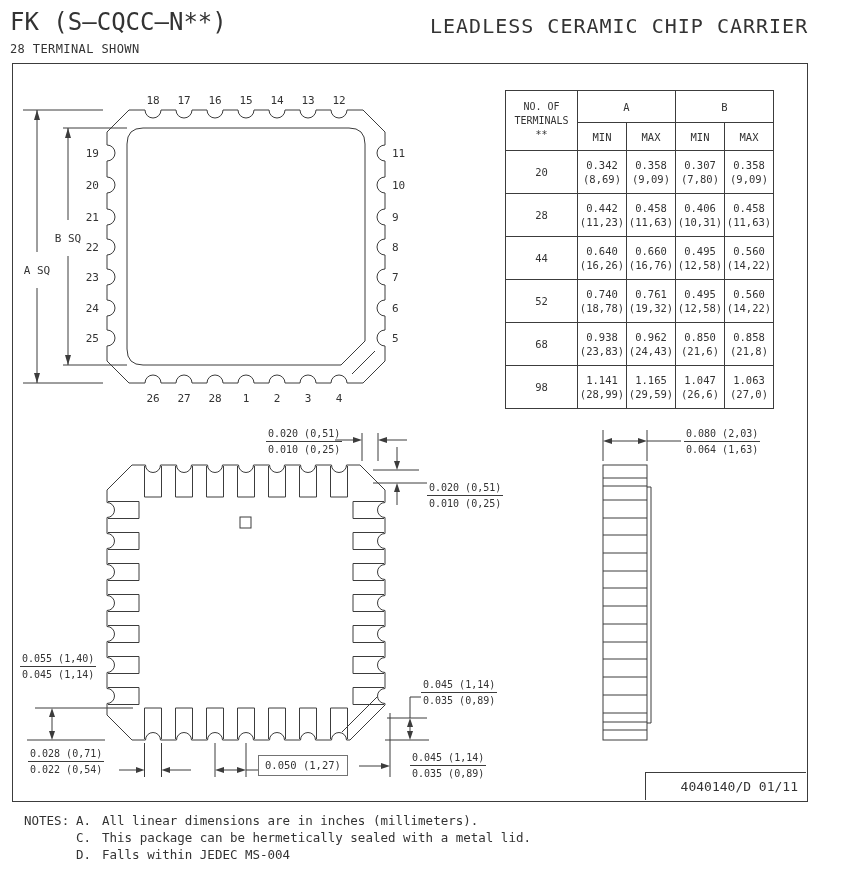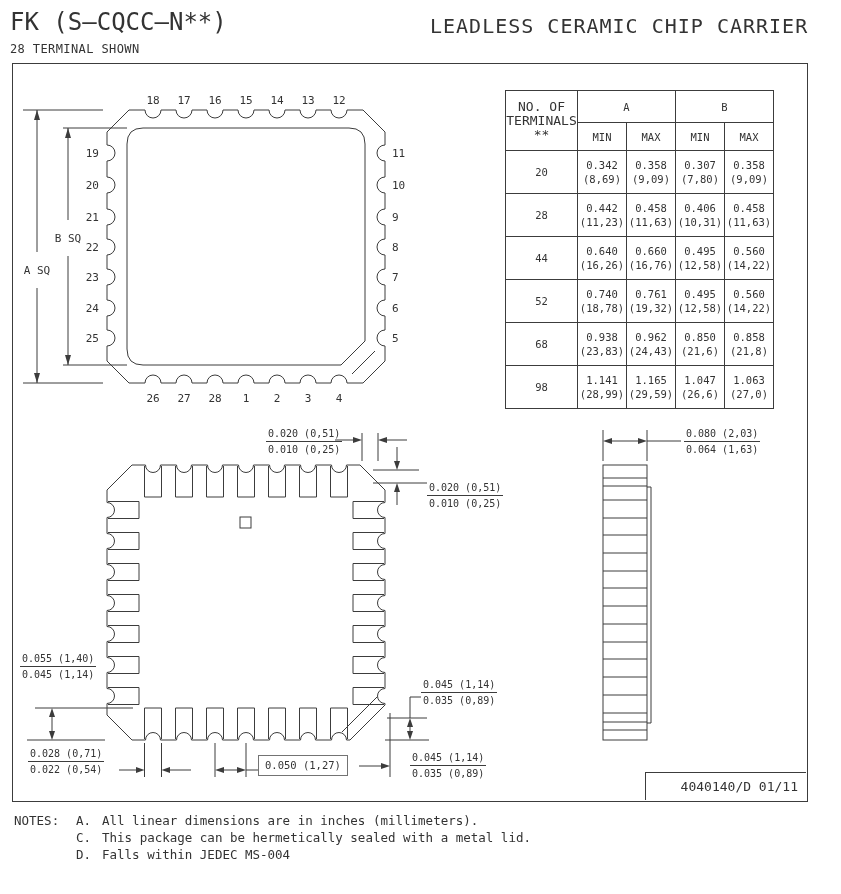--- a/index.html
+++ b/index.html
@@ -16,28 +16,28 @@
   .frame{left:12px;top:63px;width:794px;height:737px;border:1px solid #3c3c3c;}
   .docblock{left:645px;top:772px;width:161px;height:28px;border-left:1px solid #3c3c3c;
             border-top:1px solid #3c3c3c;line-height:28px;text-align:right;
             padding-right:8px;box-sizing:border-box;font-size:13px;}
   .dims-table{position:absolute;left:505px;top:90px;border-collapse:collapse;
               table-layout:fixed;text-align:center;font-size:10.5px;line-height:14px;color:#333;}
   .dims-table td{border:1px solid #3c3c3c;white-space:pre-line;vertical-align:middle;padding:0;}
   .dims-table .r1{height:32px;}
   .dims-table .r2{height:28px;margin-top:28px;}
   .dims-table .rd{height:43px;}
-  .dims-table .hd{font-size:13px;}
+  .dims-table .hd{font-size:10px;}
   .dim{position:absolute;font-size:10px;line-height:13px;text-align:center;white-space:nowrap;}
   .dim .top{display:block;border-bottom:1px solid #3c3c3c;padding:0 2px 1px 2px;}
   .dim .bot{display:block;padding:1px 2px 0 2px;}
   .dimbox{position:absolute;font-size:10.5px;line-height:13px;border:1px solid #737373;
           padding:3px 6px;white-space:nowrap;}
   .notes{left:14px;top:812px;font-size:12.5px;line-height:17px;}
-  .notes-label{position:absolute;left:0;top:0;}
+  .notes-label{position:absolute;left:10px;top:0;}
   .note-row{margin-left:62px;white-space:nowrap;}
   .note-row .nid{display:inline-block;width:26px;}
 </style>
 </head>
 <body>
 
 <div class="page">
 
   <div class="abs hdr-left">FK (S—CQCC—N**)</div>
   <div class="abs hdr-sub">28 TERMINAL SHOWN</div>

